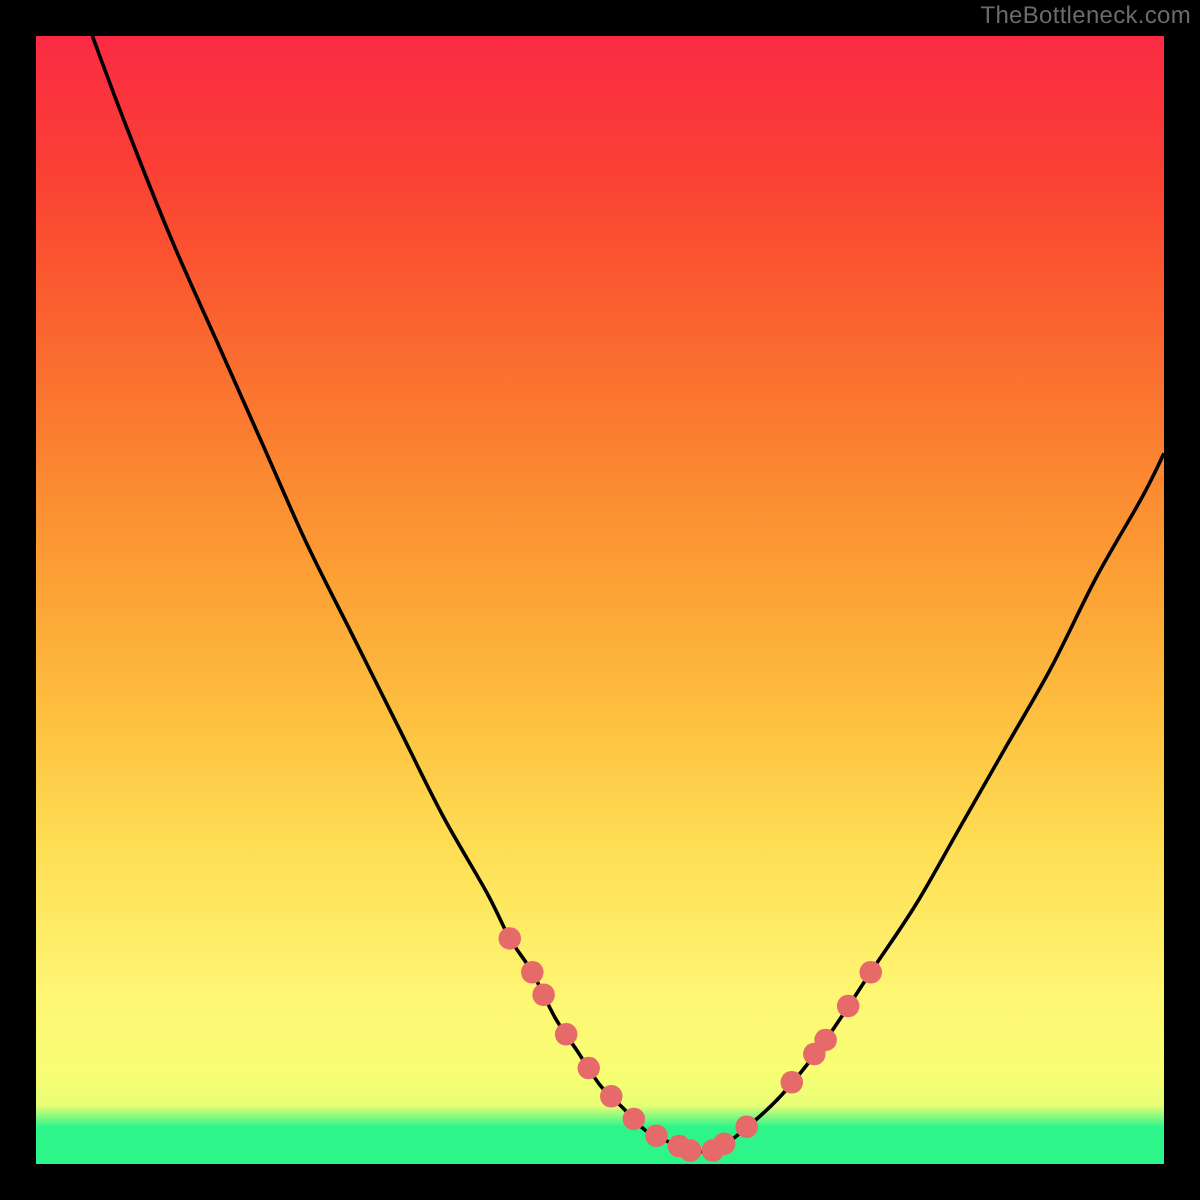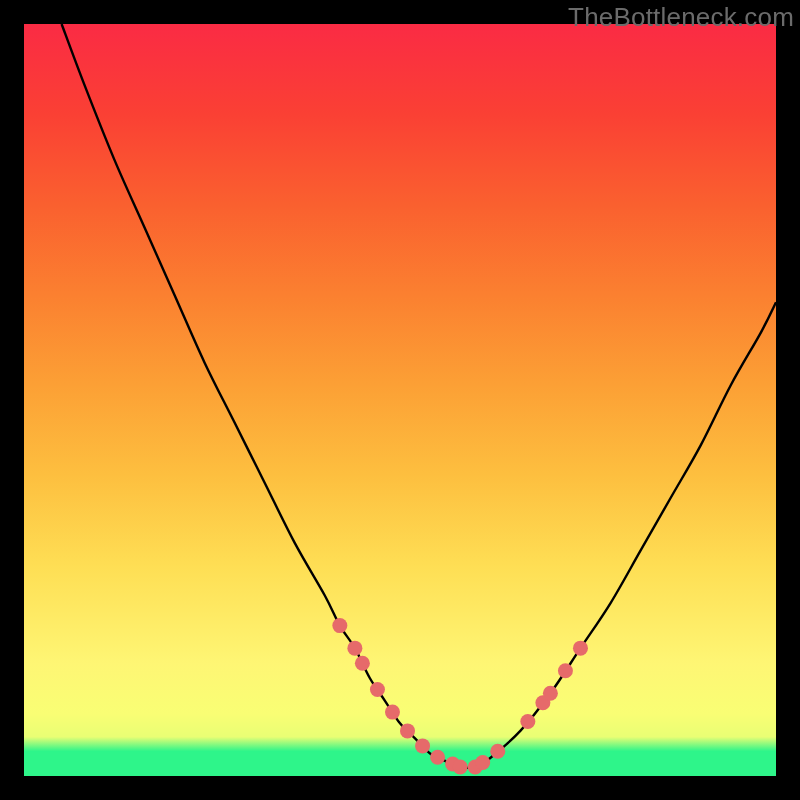--- a/index.html
+++ b/index.html
@@ -39,21 +39,21 @@
       #fa602f 76%,
       #fa4034 88%,
       #fa2b44 100%
     );
   }
   .watermark {
     position: absolute;
     top: 2px;
     right: 6px;
     color: #6b6b6b;
-    font-size: 26px;
+    font-size: 16px;
     letter-spacing: 0.2px;
     user-select: none;
   }
   svg.curve {
     position: absolute;
     left: 0;
     top: 0;
     width: 752px;
     height: 752px;
     overflow: visible;

